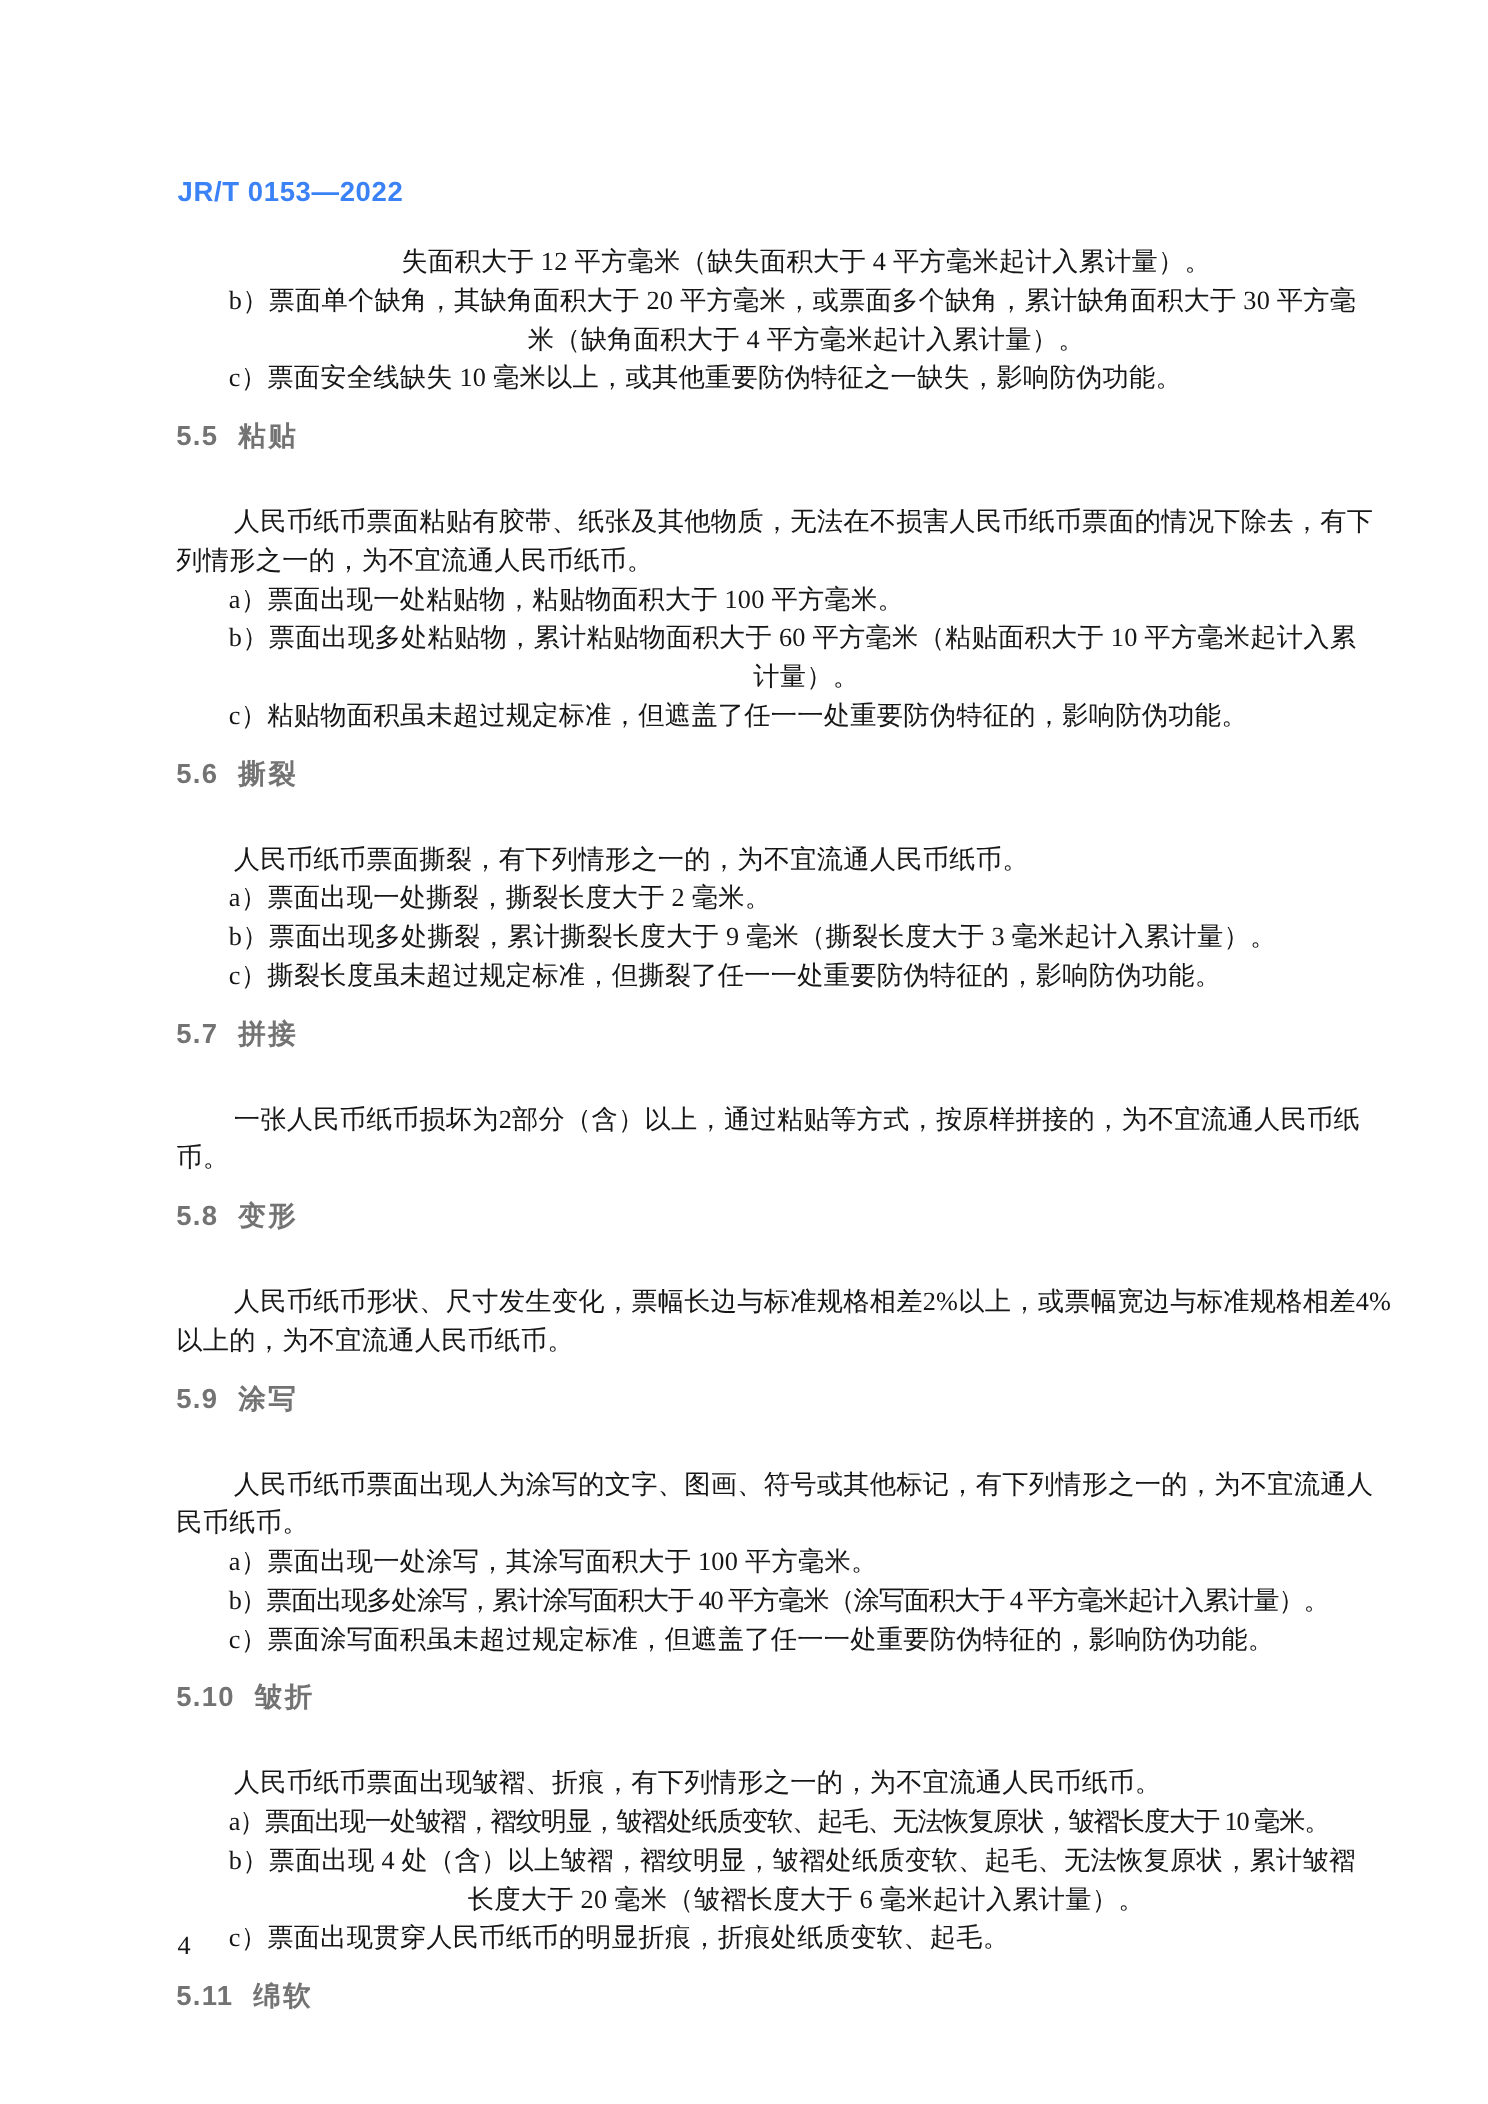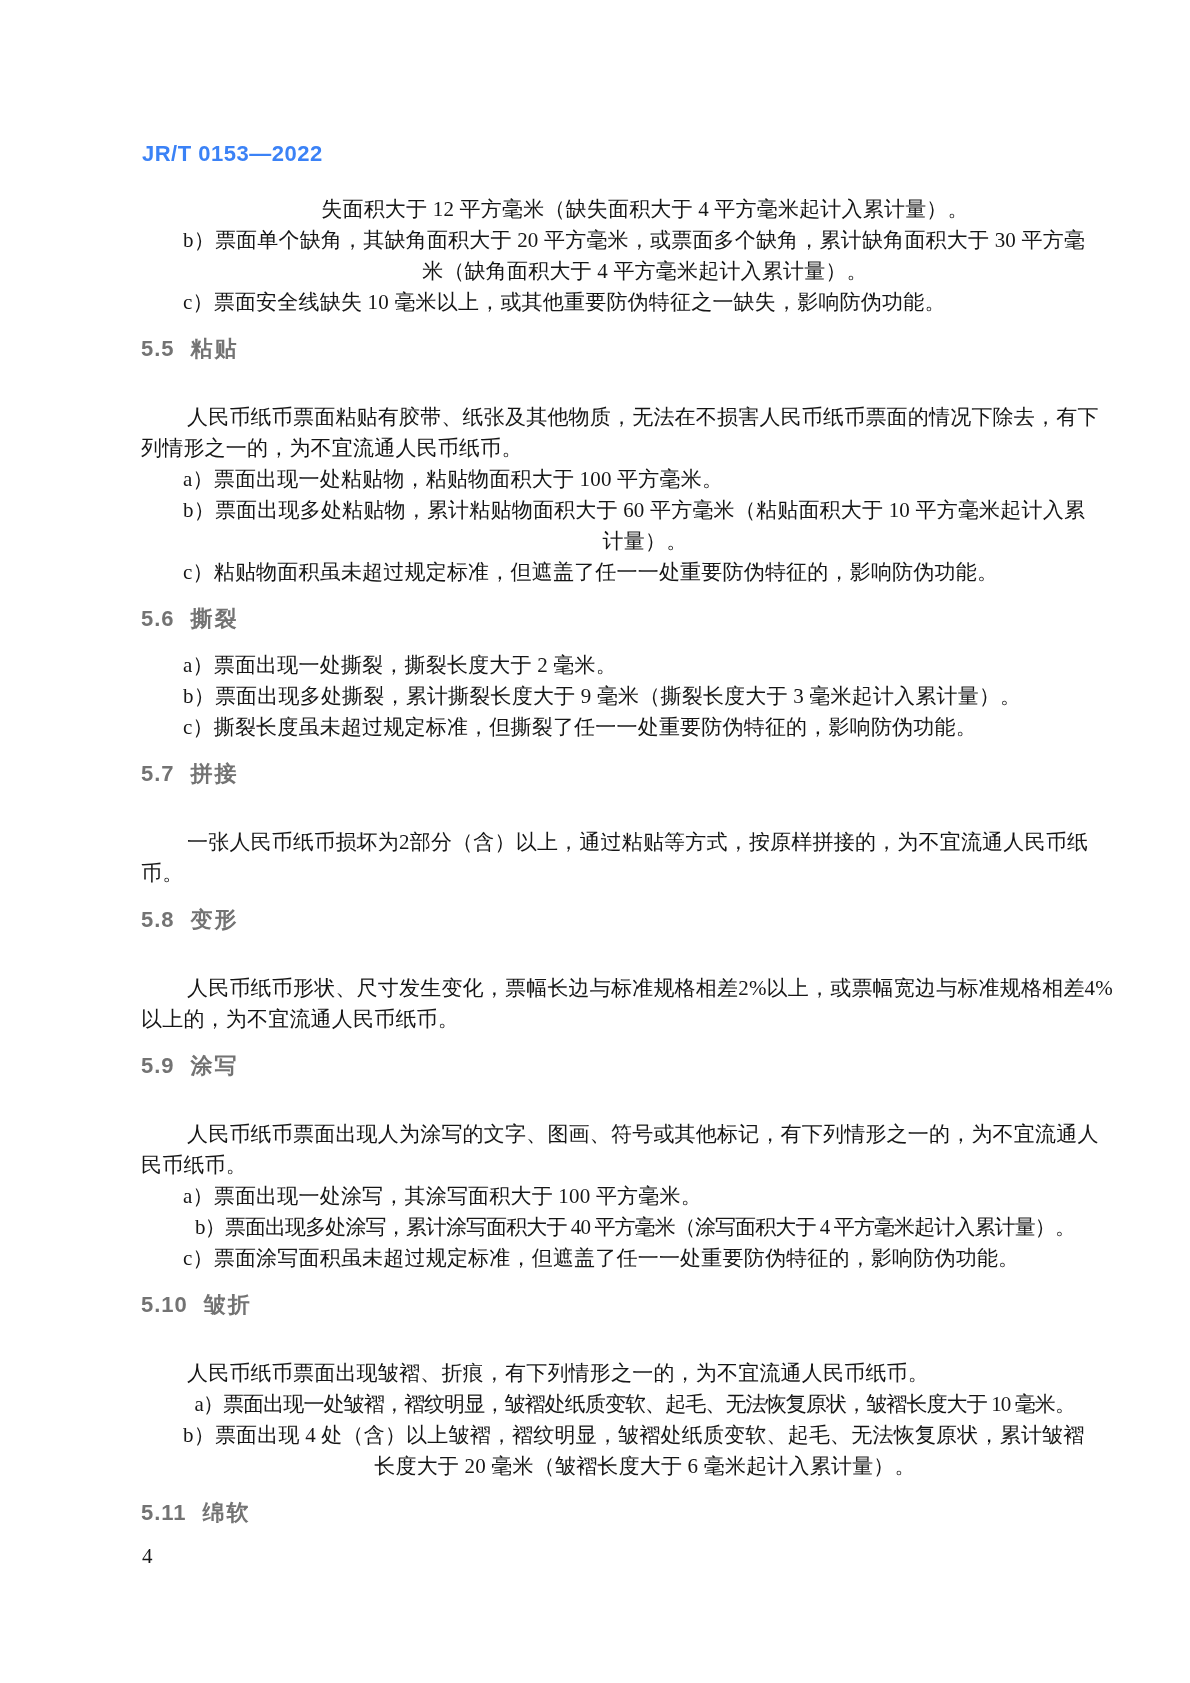--- a/index.html
+++ b/index.html
@@ -20,21 +20,21 @@
     position:absolute; left:141px; top:194px; width:934px;
   }
   .line {
     font-size:21px; line-height:31px; height:31px;
     white-space:nowrap; letter-spacing:0.2px;
   }
   .list-item { padding-left:74px; text-indent:-32px; }
   .list-cont { padding-left:74px;text-align:center; }
   .para-first { text-indent:46px;margin-top:40px; }
   .para-cont { }
-  .tight { letter-spacing:-0.9px;text-align:right; }
+  .tight { letter-spacing:-0.9px; }
   .heading {
     margin:18px 0 18px 0; height:26px; line-height:26px;
     font-family:"Liberation Sans","DejaVu Sans",sans-serif;
     font-weight:bold; font-size:22px; color:#737373;
   }
   .heading .num { display:inline-block; letter-spacing:1px; }
   .heading .title { display:inline-block; margin-left:16px; letter-spacing:2px; }
   .page-number {
     position:absolute; left:142px; top:1544px;
     font-size:21px; line-height:24px; color:#161616;
@@ -52,37 +52,39 @@
       <div class="line list-cont">米（缺角面积大于 4 平方毫米起计入累计量）。</div>
       <div class="line list-item">c）票面安全线缺失 10 毫米以上，或其他重要防伪特征之一缺失，影响防伪功能。</div>
       <div class="heading"><span class="num">5.5</span><span class="title">粘贴</span></div>
       <div class="line para-first">人民币纸币票面粘贴有胶带、纸张及其他物质，无法在不损害人民币纸币票面的情况下除去，有下</div>
       <div class="line para-cont">列情形之一的，为不宜流通人民币纸币。</div>
       <div class="line list-item">a）票面出现一处粘贴物，粘贴物面积大于 100 平方毫米。</div>
       <div class="line list-item">b）票面出现多处粘贴物，累计粘贴物面积大于 60 平方毫米（粘贴面积大于 10 平方毫米起计入累</div>
       <div class="line list-cont">计量）。</div>
       <div class="line list-item">c）粘贴物面积虽未超过规定标准，但遮盖了任一一处重要防伪特征的，影响防伪功能。</div>
       <div class="heading"><span class="num">5.6</span><span class="title">撕裂</span></div>
+      <div class="line para-first">人民币纸币票面撕裂，有下列情形之一的，为不宜流通人民币纸币。</div>
       <div class="line list-item">a）票面出现一处撕裂，撕裂长度大于 2 毫米。</div>
       <div class="line list-item">b）票面出现多处撕裂，累计撕裂长度大于 9 毫米（撕裂长度大于 3 毫米起计入累计量）。</div>
       <div class="line list-item">c）撕裂长度虽未超过规定标准，但撕裂了任一一处重要防伪特征的，影响防伪功能。</div>
       <div class="heading"><span class="num">5.7</span><span class="title">拼接</span></div>
       <div class="line para-first">一张人民币纸币损坏为2部分（含）以上，通过粘贴等方式，按原样拼接的，为不宜流通人民币纸</div>
       <div class="line para-cont">币。</div>
       <div class="heading"><span class="num">5.8</span><span class="title">变形</span></div>
       <div class="line para-first">人民币纸币形状、尺寸发生变化，票幅长边与标准规格相差2%以上，或票幅宽边与标准规格相差4%</div>
       <div class="line para-cont">以上的，为不宜流通人民币纸币。</div>
       <div class="heading"><span class="num">5.9</span><span class="title">涂写</span></div>
       <div class="line para-first">人民币纸币票面出现人为涂写的文字、图画、符号或其他标记，有下列情形之一的，为不宜流通人</div>
       <div class="line para-cont">民币纸币。</div>
       <div class="line list-item">a）票面出现一处涂写，其涂写面积大于 100 平方毫米。</div>
       <div class="line list-item tight">b）票面出现多处涂写，累计涂写面积大于 40 平方毫米（涂写面积大于 4 平方毫米起计入累计量）。</div>
       <div class="line list-item">c）票面涂写面积虽未超过规定标准，但遮盖了任一一处重要防伪特征的，影响防伪功能。</div>
       <div class="heading"><span class="num">5.10</span><span class="title">皱折</span></div>
       <div class="line para-first">人民币纸币票面出现皱褶、折痕，有下列情形之一的，为不宜流通人民币纸币。</div>
       <div class="line list-item tight">a）票面出现一处皱褶，褶纹明显，皱褶处纸质变软、起毛、无法恢复原状，皱褶长度大于 10 毫米。</div>
       <div class="line list-item">b）票面出现 4 处（含）以上皱褶，褶纹明显，皱褶处纸质变软、起毛、无法恢复原状，累计皱褶</div>
       <div class="line list-cont">长度大于 20 毫米（皱褶长度大于 6 毫米起计入累计量）。</div>
+      <div class="line list-item">c）票面出现贯穿人民币纸币的明显折痕，折痕处纸质变软、起毛。</div>
       <div class="heading"><span class="num">5.11</span><span class="title">绵软</span></div>
     </div>
 
   <div class="page-number">4</div>
 </div>
 
 </body></html>

